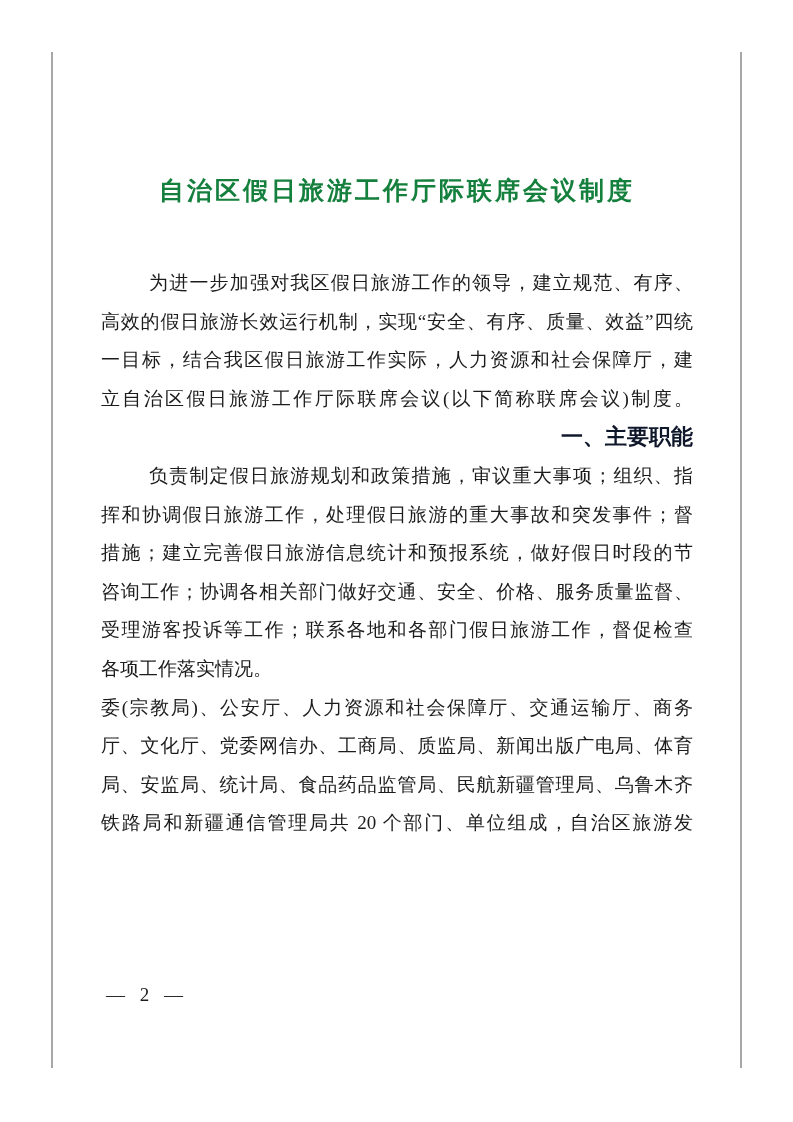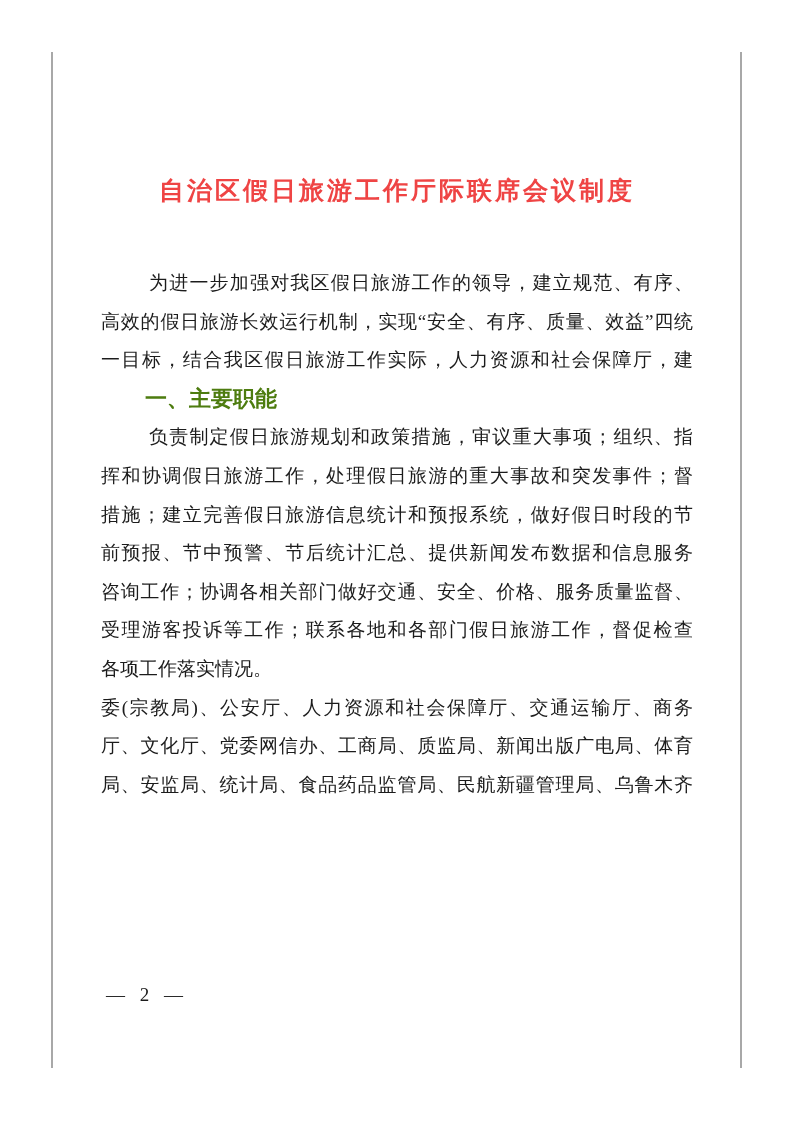--- a/index.html
+++ b/index.html
@@ -28,21 +28,21 @@
 
   .doc-title {
     position: absolute;
     top: 174px;
     left: 101px;
     width: 592px;
     text-align: center;
     font-size: 25px;
     font-weight: bold;
     letter-spacing: 3px;
-    color: #ef4444;
+    color: #15803d;
     font-family: "Liberation Serif", serif;
     white-space: nowrap;
   }
 
   .doc-body {
     position: absolute;
     top: 264px;
     left: 101px;
     width: 592px;
     color: #1c1c1c;
@@ -63,22 +63,23 @@
   }
   .line.indent {
     text-indent: 48px;
   }
   .heading {
     font-size: 22px;
     font-weight: bold;
     height: 38.6px;
     line-height: 38.6px;
     padding-left: 44px;
-    color: #4d7c0f;
+    color: #0f172a;
     font-family: "Liberation Sans", sans-serif;
+    text-align: right;
   }
 
   .page-number {
     position: absolute;
     top: 984px;
     left: 106px;
     font-size: 19px;
     letter-spacing: 5px;
     color: #1c1c1c;
     font-family: "Liberation Serif", serif;
@@ -90,27 +91,28 @@
 <div class="page">
   <div class="edge edge-left"></div>
   <div class="edge edge-right"></div>
 
   <div class="doc-title">自治区假日旅游工作厅际联席会议制度</div>
 
   <div class="doc-body">
       <div class="line indent">为进一步加强对我区假日旅游工作的领导，建立规范、有序、</div>
       <div class="line">高效的假日旅游长效运行机制，实现“安全、有序、质量、效益”四统</div>
       <div class="line">一目标，结合我区假日旅游工作实际，人力资源和社会保障厅，建</div>
+      <div class="line">立自治区假日旅游工作厅际联席会议(以下简称联席会议)制度。</div>
       <div class="heading">一、主要职能</div>
       <div class="line indent">负责制定假日旅游规划和政策措施，审议重大事项；组织、指</div>
       <div class="line">挥和协调假日旅游工作，处理假日旅游的重大事故和突发事件；督</div>
       <div class="line">措施；建立完善假日旅游信息统计和预报系统，做好假日时段的节</div>
-      <div class="line">前预报、节中预警、节后统计汇总、提供新闻发布数据和信息服务</div>
       <div class="line">咨询工作；协调各相关部门做好交通、安全、价格、服务质量监督、</div>
       <div class="line">受理游客投诉等工作；联系各地和各部门假日旅游工作，督促检查</div>
       <div class="line end">各项工作落实情况。</div>
       <div class="line">委(宗教局)、公安厅、人力资源和社会保障厅、交通运输厅、商务</div>
       <div class="line">厅、文化厅、党委网信办、工商局、质监局、新闻出版广电局、体育</div>
       <div class="line">局、安监局、统计局、食品药品监管局、民航新疆管理局、乌鲁木齐</div>
+      <div class="line">铁路局和新疆通信管理局共 20 个部门、单位组成，自治区旅游发</div>
     </div>
 
   <div class="page-number">— 2 —</div>
 </div>
 
 </body></html>

